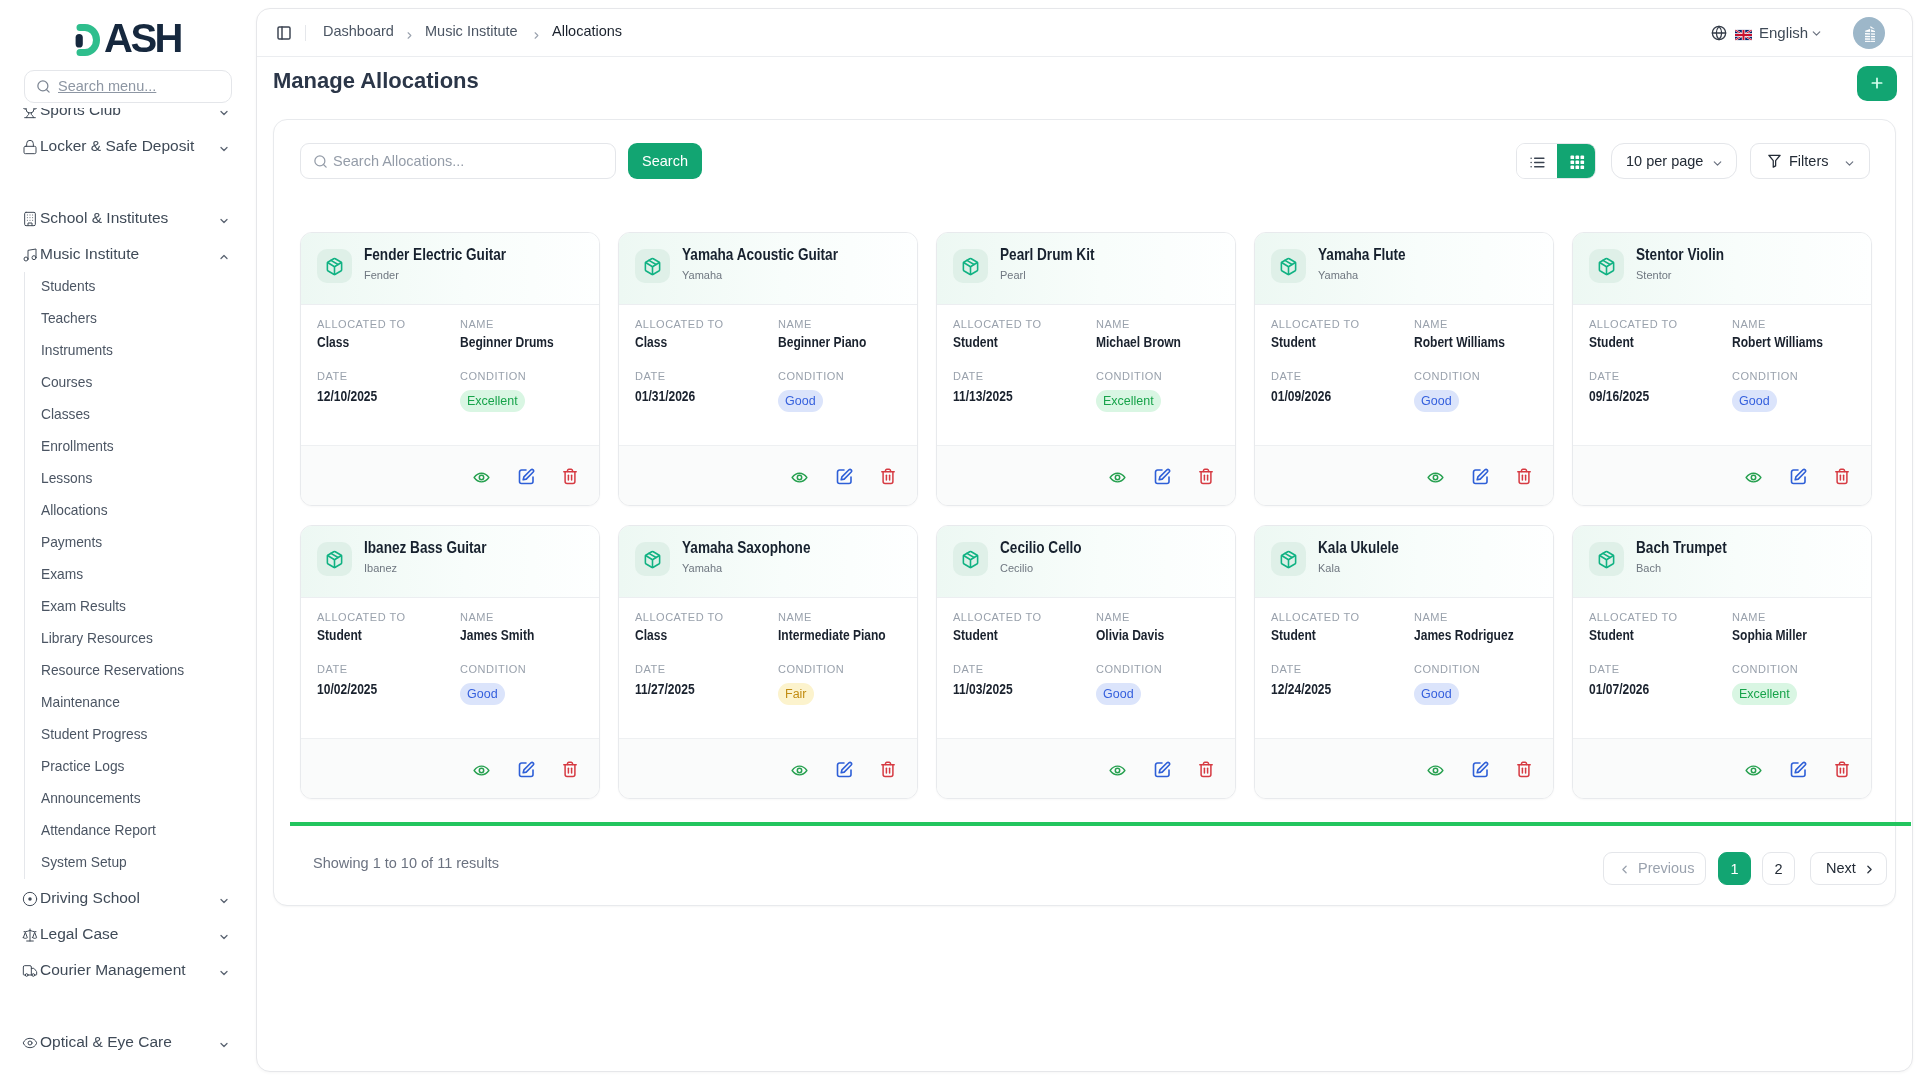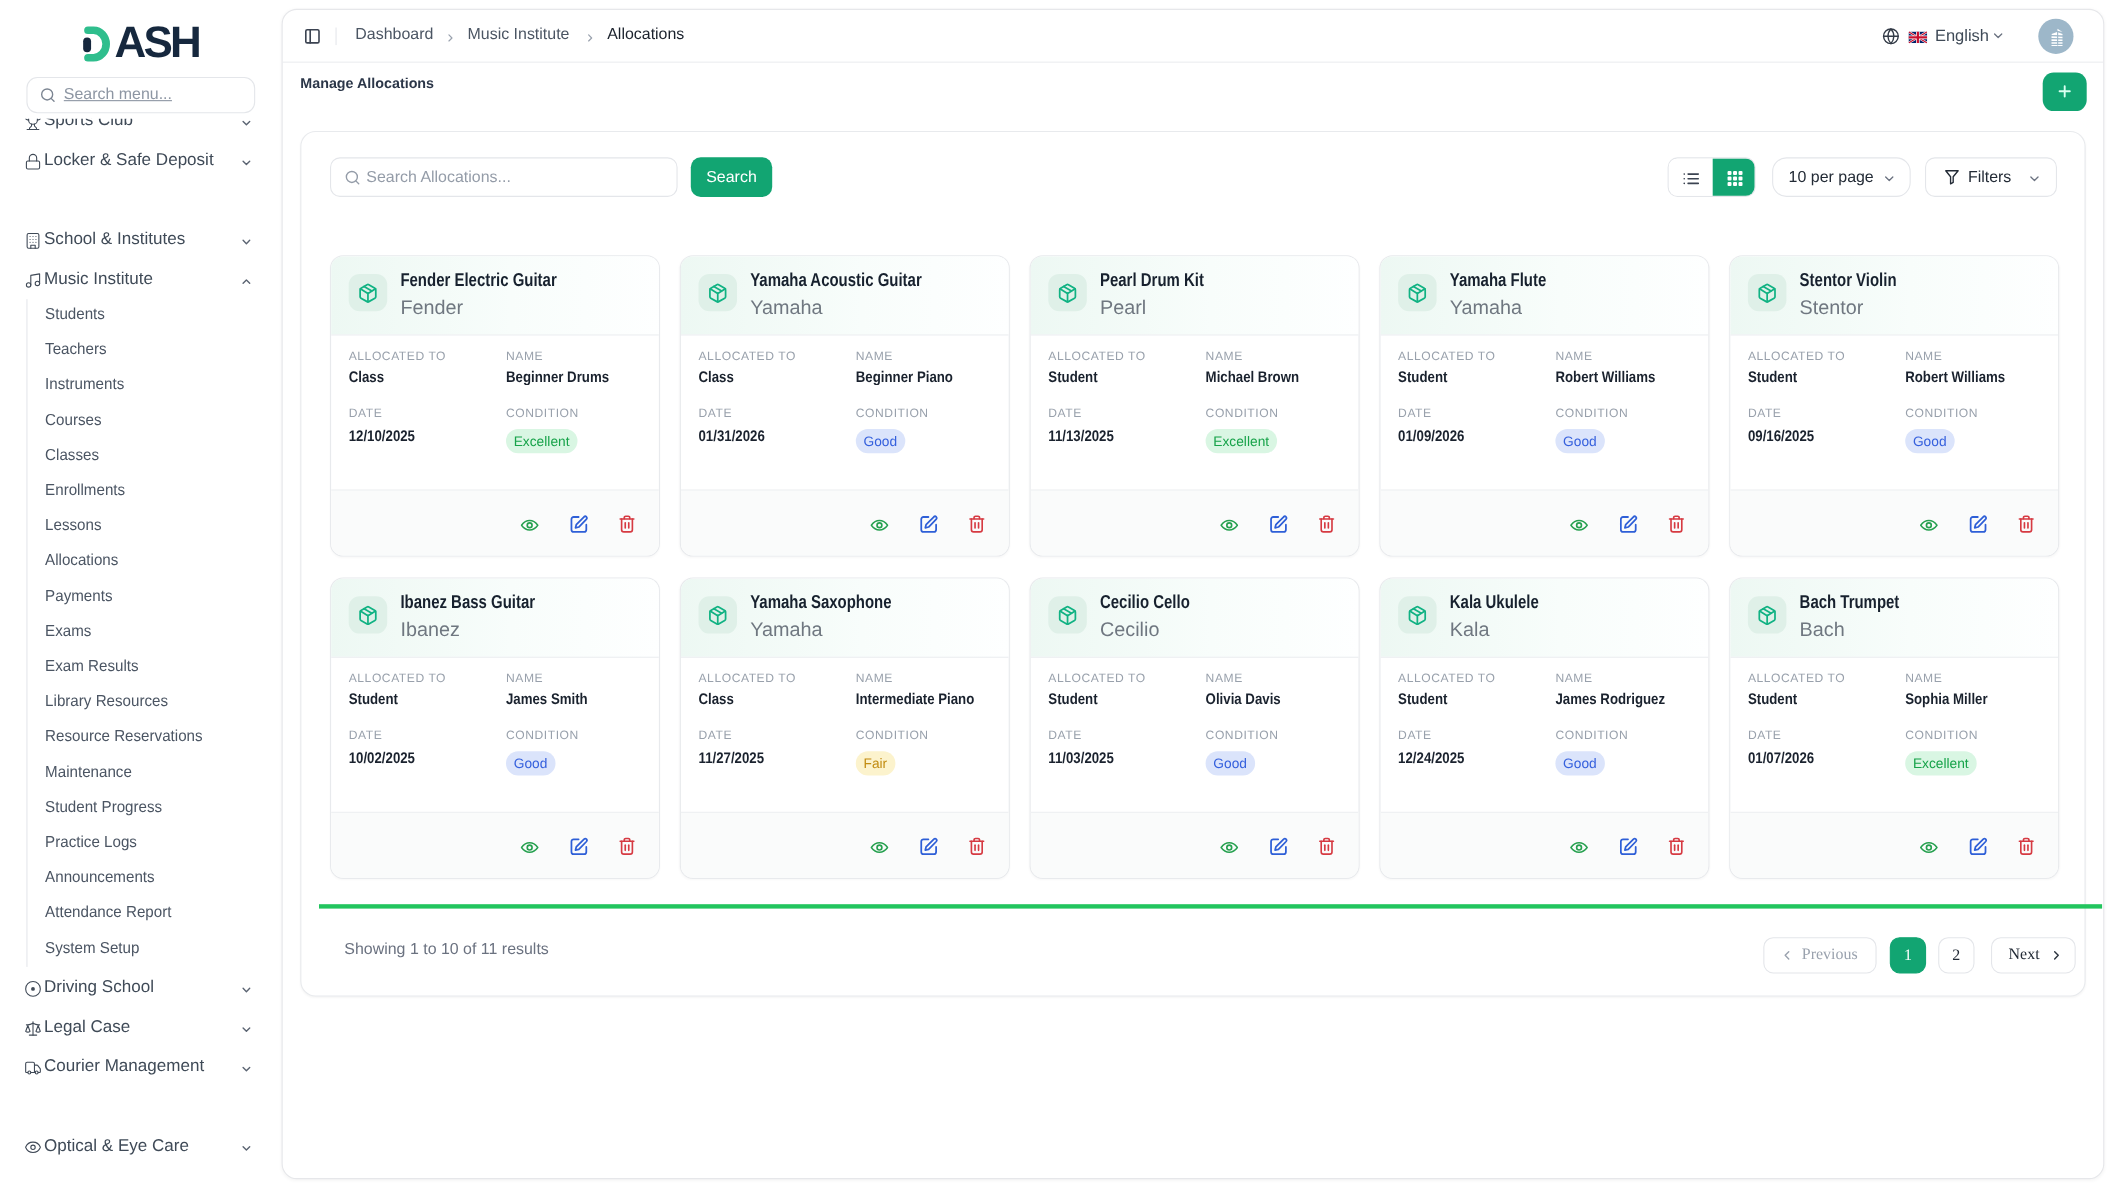--- a/index.html
+++ b/index.html
@@ -27,21 +27,21 @@
 .bc { position:absolute; top:13.5px; font-size:14.5px; color:#4b5563; }
 .bc.dark { color:#1a212c; }
 .bcs { position:absolute; top:18px; }
 #globe { position:absolute; left:1454px; top:16px; }
 #flag { position:absolute; left:1478px; top:18px; }
 #lang { position:absolute; left:1502px; top:15px; font-size:15px; color:#3f4a57; }
 #langchev { position:absolute; left:1553px; top:17px; }
 #avatar { position:absolute; left:1596px; top:8px; width:32px; height:32px; border-radius:50%; background:#9db7c9; }
 #avatar svg { position:absolute; left:7px; top:7px; }
 
-#h1 { position:absolute; left:16px; top:59px; font-size:13px; font-weight:bold; color:#2b3648; }
+#h1 { position:absolute; left:16px; top:59px; font-size:22px; font-weight:bold; color:#2b3648; }
 #addbtn { position:absolute; left:1600px; top:57px; width:40px; height:35px; border-radius:10px; background:#12a572; }
 #addbtn span { position:absolute; left:12px; top:8.5px; width:16px; height:16px; }
 #addbtn svg { display:block; }
 
 
 #bigcard { position:absolute; left:16px; top:110px; width:1623px; height:787px; background:#fff; border:1px solid #e8eaed; border-radius:14px; box-shadow:0 1px 2px rgba(0,0,0,0.04); }
 #sinput { position:absolute; left:26px; top:23px; width:316px; height:36px; border:1px solid #e4e6ea; border-radius:9px; }
 #sinput .si { position:absolute; left:12px; top:10px; }
 #sinput .ph { position:absolute; left:32px; top:9px; font-size:14.5px; color:#949ca8; }
 #sbtn { position:absolute; left:354px; top:23px; width:74px; height:36px; border-radius:9px; background:#12a572; color:#fff; font-size:14.5px; text-align:center; line-height:36px; }
@@ -58,37 +58,37 @@
 #filters .t { position:absolute; left:38px; top:9px; font-size:14.5px; color:#232b36; font-weight:500; }
 #filters .c { position:absolute; left:92px; top:12px; }
 
 
 .card { position:absolute; width:300px; height:274px; background:#fff; border:1px solid #e8eaed; border-radius:12px; box-shadow:0 1px 2px rgba(0,0,0,0.03); overflow:hidden; }
 .chead { position:absolute; left:0; top:0; width:100%; height:72px; background:linear-gradient(90deg,#edf8f3 0%,#f8fdfb 55%,#feffff 100%); border-bottom:1px solid #eceef1; }
 .cicon { position:absolute; left:16px; top:16px; width:35px; height:34px; border-radius:10px; background:#dff0e8; }
 .cicon svg { position:absolute; left:8px; top:7.5px; }
 .ctt { position:absolute; left:63px; top:0; }
 .ct1 { position:absolute; left:0; top:11.5px; width:280px; font-size:17px; font-weight:bold; color:#17212e; white-space:nowrap; transform:scaleX(.8); transform-origin:0 0; }
-.ct2 { position:absolute; left:0; top:36px; font-size:18px; color:#6f7780; }
+.ct2 { position:absolute; left:0; top:36px; font-size:11px; color:#6f7780; }
 .lab { position:absolute; font-size:11px; letter-spacing:0.5px; color:#99a1ac; }
 .val { position:absolute; font-size:14px; font-weight:600; color:#1a222e; white-space:nowrap; transform:scaleX(.86); transform-origin:0 0; }
 .badge { position:absolute; height:22px; border-radius:11px; font-size:12.5px; font-weight:500; line-height:22px; padding:0 7px; }
 .b-exc { background:#d9f6e3; color:#17a34a; }
 .b-good { background:#dbe4fb; color:#3560dd; }
 .b-fair { background:#fcf3cd; color:#c28d13; }
 .cfoot { position:absolute; left:0; top:212px; width:100%; height:61px; background:#fafbfb; border-top:1px solid #eef0f2; }
 .cfoot .ab { position:absolute; top:22px; }
 .cfoot .ab:nth-child(1) { left:172px; top:23px; }
 .cfoot .ab:nth-child(2) { left:216.5px; }
 .cfoot .ab:nth-child(3) { left:260.5px; }
 
 
 #pgbar { position:absolute; left:16px; top:702px; width:100%; height:108px; border-top:4px solid #22c55e; }
 #pgtext { position:absolute; left:23px; top:29px; font-size:14.5px; color:#6b7280; }
-.pbtn { position:absolute; top:26px; height:33px; border:1px solid #e4e6ea; border-radius:9px; background:#fff;font-family:Liberation Serif, serif; }
+.pbtn { position:absolute; top:26px; height:33px; border:1px solid #e4e6ea; border-radius:9px; background:#fff; }
 #prev { left:1313px; width:103px; }
 #prev .c { position:absolute; left:14px; top:9px; }
 #prev .t { position:absolute; left:34px; top:7px; font-size:14.5px; color:#9aa2ae; }
 #pg1 { left:1428px; width:33px; background:#12a572; border-color:#12a572; color:#fff; text-align:center; line-height:33px; font-size:14.5px; }
 #pg2 { left:1472px; width:33px; text-align:center; line-height:33px; font-size:14.5px; color:#232b36; }
 #next { left:1520px; width:77px; }
 #next .t { position:absolute; left:15px; top:7px; font-size:14.5px; color:#232b36; font-weight:500; }
 #next .c { position:absolute; left:52px; top:9px; }
 </style>
 </head>

